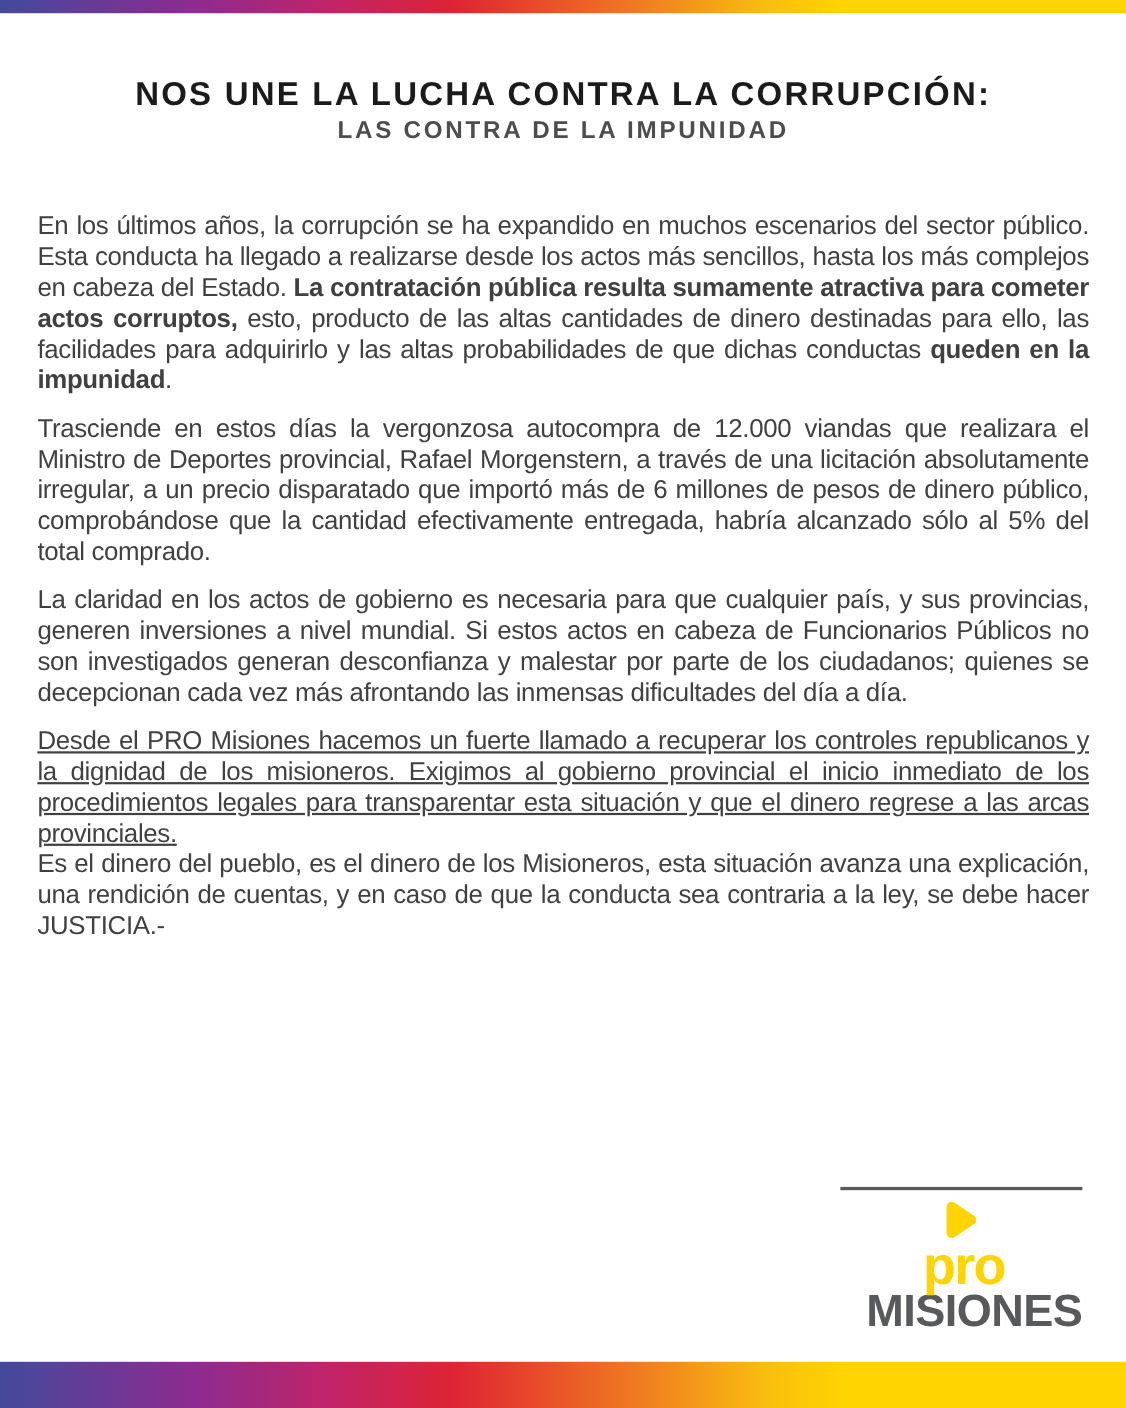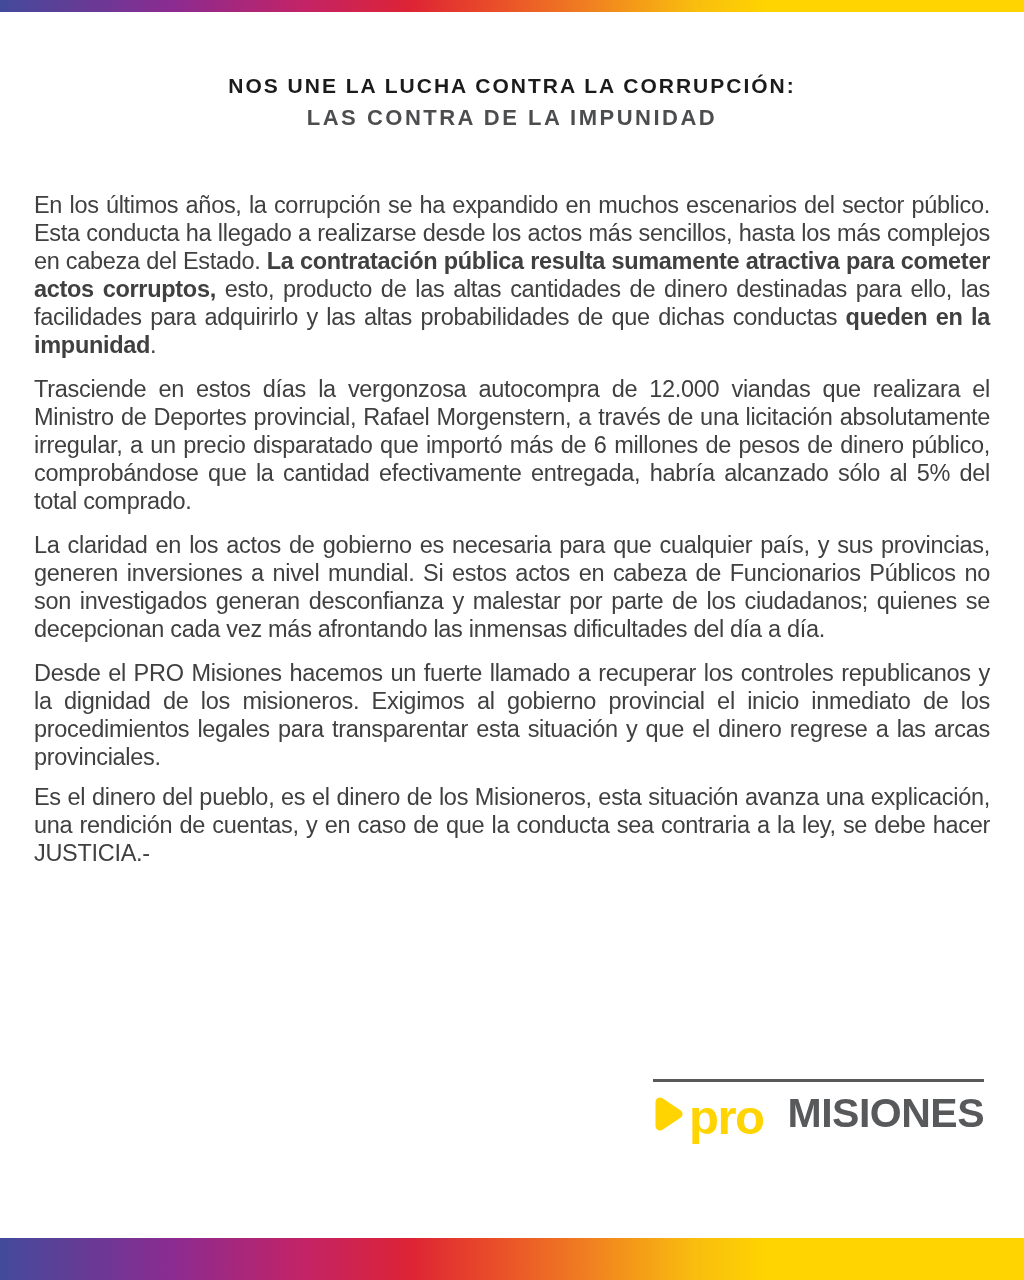--- a/index.html
+++ b/index.html
@@ -22,56 +22,56 @@
       #E8472A 47%, #F07D21 57%, #F9BE0E 68%, #FFD400 75%, #FFD400 100%);
   }
   .grad.top{top:0;height:12px;}
   .grad.bottom{bottom:0;height:42px;}
 
   .titles{
     margin:71px 34px 0 34px;
     text-align:center;
   }
   .title-1{
-    font-size:21px;line-height:30px;font-weight:bold;
+    font-size:30px;line-height:30px;font-weight:bold;
     color:#1b1b1b;letter-spacing:2px;
   }
   .title-2{
     font-size:22px;line-height:30px;font-weight:bold;
     color:#4c4d4f;letter-spacing:2.5px;margin-top:2px;
   }
 
   .bodytext{
     margin:58px 34px 0 34px;
     color:#404040;
     font-size:23.5px;
     line-height:28px;
     letter-spacing:-0.3px;
     text-align:justify;
   }
   .bodytext p{margin:0 0 16px 0;}
-  .bodytext p.tight{margin-bottom:12px;}
+  .bodytext p.tight{margin-bottom:0;text-decoration:underline;}
   .b{font-weight:bold;}
 
   .logo-block{
     position:absolute;
     top:1072px;right:40px;
     text-align:left;
   }
   .consejo{
     font-size:23px;font-weight:bold;color:#4e4f52;
     letter-spacing:0.5px;
     padding:0 2px;
   }
   .logo-rule{
     height:3px;background:#58595b;border:0;
     margin:7px 0 8px 0;
   }
   .logo-row{
-    display:flex;align-items:center;
+    display:flex;align-items:center;flex-direction:column;
   }
   .play-icon{display:block;}
   .brand-pro{
     font-size:49px;font-weight:bold;color:#FFD400;
     letter-spacing:-1.5px;
     text-transform:lowercase;
     position:relative;top:3px;
     margin-left:5px;
     line-height:40px;
   }

